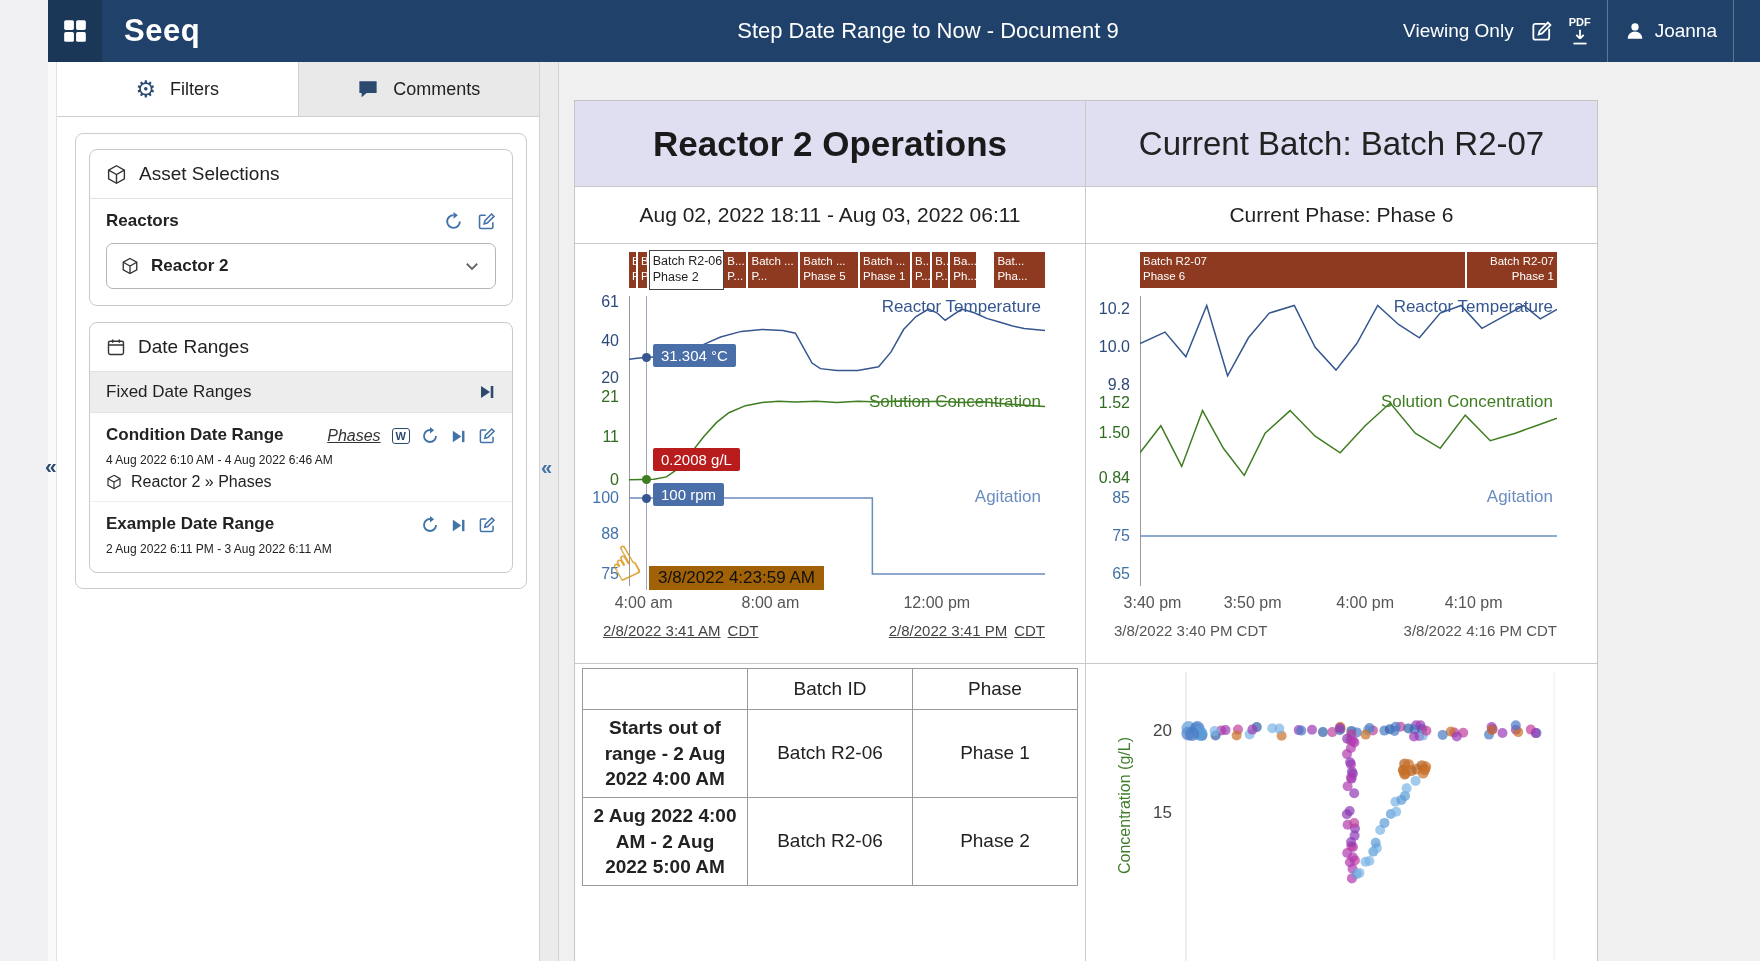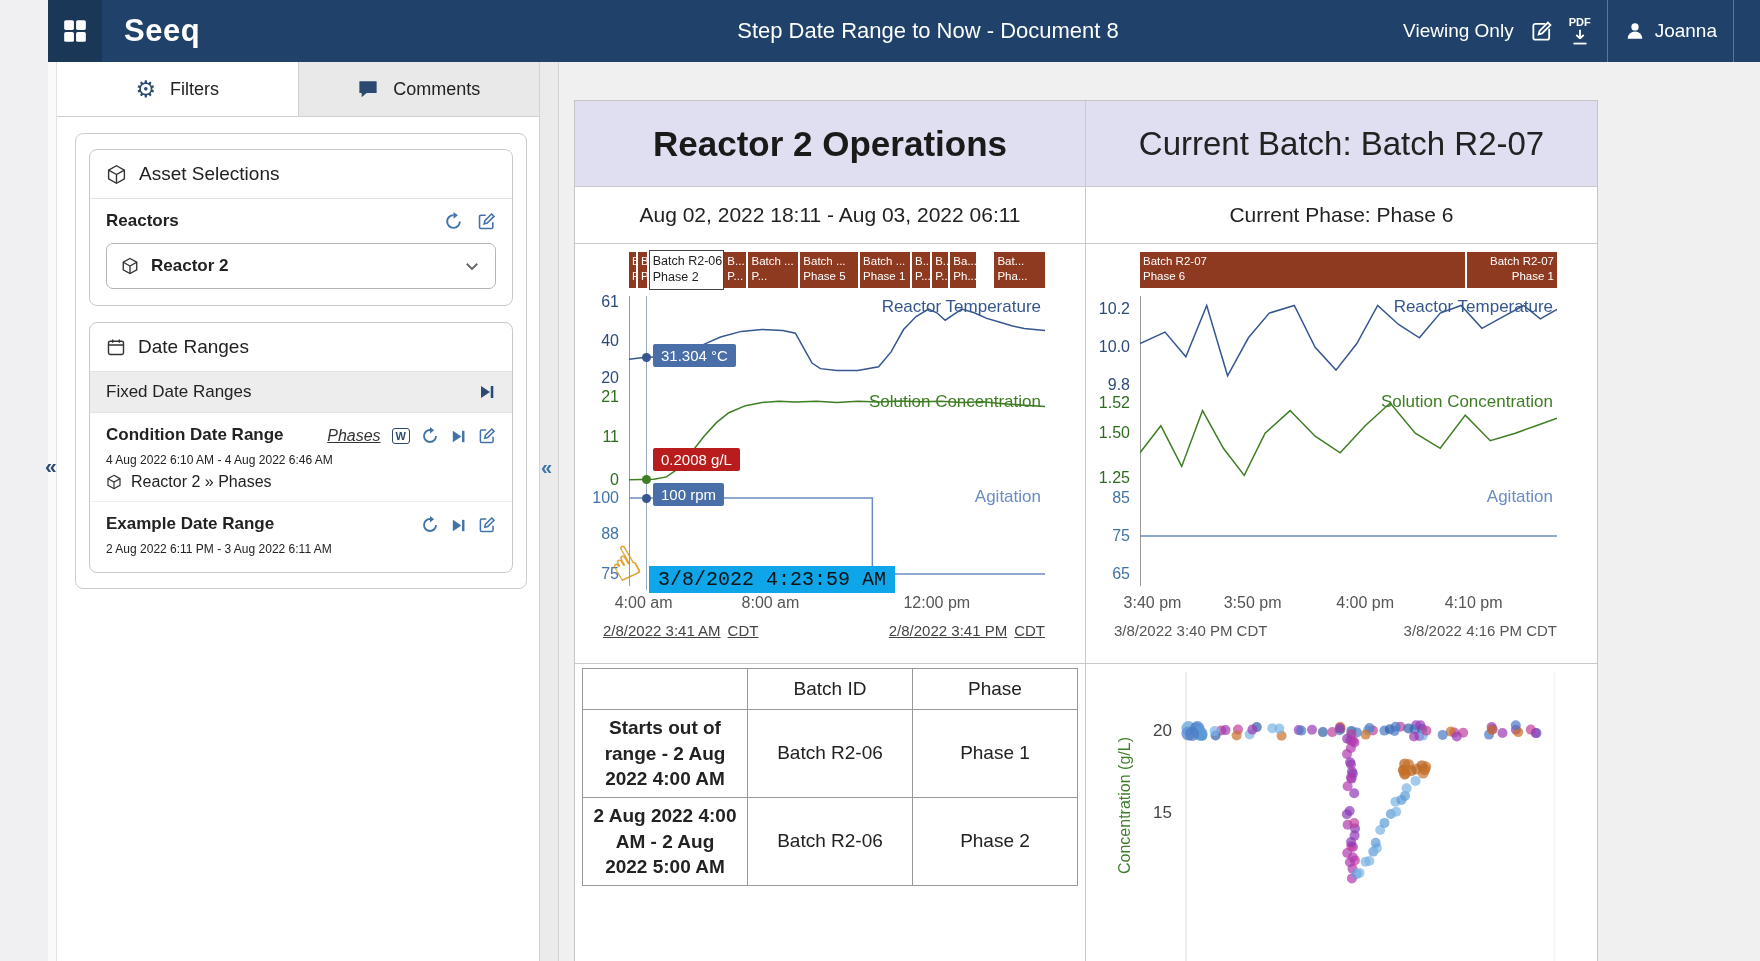--- a/index.html
+++ b/index.html
@@ -96,22 +96,22 @@
   .chart-footer.plain span{color:#555;}
   .cursor-line{position:absolute;left:63px;top:46px;height:294px;width:1px;background:#9aaabb;z-index:1;}
   .dot{position:absolute;width:9px;height:9px;border-radius:50%;z-index:2;}
   .dot-temp{left:59px;top:103px;background:#35568f;}
   .dot-conc{left:59px;top:225px;background:#3f7d23;}
   .dot-agit{left:59px;top:244px;background:#35568f;}
   .chip{position:absolute;color:#fff;font-size:15px;padding:3px 8px;border-radius:2px;white-space:nowrap;z-index:3;}
   .chip-temp{left:70px;top:94px;background:#4a6fa8;}
   .chip-conc{left:70px;top:198px;background:#b91c1c;}
   .chip-agit{left:70px;top:233px;background:#4a6fa8;}
-  .cursor-tip{position:absolute;left:66px;top:316px;background:#0ea5e9;color:#111;font-size:20px;padding:2px 9px;
-              white-space:nowrap;z-index:3;font-family:Liberation Mono, monospace;}
+  .cursor-tip{position:absolute;left:66px;top:316px;background:#a16207;color:#111;font-size:17px;padding:2px 9px;
+              white-space:nowrap;z-index:3;}
   .hand{position:absolute;left:28px;top:292px;font-size:44px;line-height:1;color:#f3a712;transform:rotate(-30deg);
         font-family:"DejaVu Sans",sans-serif;text-shadow:0 0 1px #8a5a00;z-index:5;}
 
   
   .batch-table{border-collapse:collapse;margin:4px auto 0;width:496px;font-size:19px;}
   .batch-table th,.batch-table td{border:1px solid #999;text-align:center;padding:5px 10px;}
   .batch-table th{font-weight:400;height:30px;}
   .batch-table td.rng{font-weight:bold;width:33%;line-height:1.35;}
   .batch-table td{width:33%;}
 
@@ -134,21 +134,21 @@
   <header class="topbar">
     <div class="apps-btn">
       <svg class="ic" width="26" height="26" viewBox="0 0 24 24">
         <rect x="2" y="2" width="9" height="9" rx="1.5" fill="#fff"></rect>
           <rect x="13" y="2" width="9" height="9" rx="1.5" fill="#fff"></rect>
         <rect x="2" y="13" width="9" height="9" rx="1.5" fill="#fff"></rect>
           <rect x="13" y="13" width="9" height="9" rx="1.5" fill="#fff"></rect>
       </svg>
     </div>
     <div class="logo">Seeq</div>
-    <div class="doc-title">Step Date Range to Now - Document 8</div>
+    <div class="doc-title">Step Date Range to Now - Document 9</div>
     <div class="topbar-right">
       <span class="viewing-label">Viewing Only</span>
       <span class="icon-btn">
         <svg class="ic" width="23" height="23" viewBox="0 0 24 24" fill="none" stroke="#fff" stroke-width="1.9">
           <path d="M16 4 H5.5 A2 2 0 0 0 3.5 6 V18.5 A2 2 0 0 0 5.5 20.5 H18 A2 2 0 0 0 20 18.5 V9"></path>
           <path d="M18.7 2.7 l2.6 2.6 L12.6 14 l-3.6 1 1-3.6 z"></path>
         </svg>
       </span>
       <span class="pdf-btn">
         <span class="pdf-txt">PDF</span>
@@ -480,21 +480,21 @@
                   </div>
                 <svg class="lane-svg" viewBox="0 0 100 100" preserveAspectRatio="none">
                     <polyline points="0.00,50.00 6.00,38.00 11.00,64.00 16.00,10.00 21.00,84.00 26.00,44.00 31.00,18.00 37.00,10.00 42.00,54.00 47.00,78.00 52.00,50.00 57.00,10.00 62.00,30.00 67.00,44.00 72.00,18.00 77.00,10.00 82.00,34.00 87.00,22.00 92.00,10.00 96.00,24.00 100.00,14.00" fill="none" stroke="#35568f" stroke-width="1.5" vector-effect="non-scaling-stroke"></polyline>
                   </svg>
                 <span class="series-label" style="color: rgb(53, 86, 143);">Reactor Temperature</span>
               </div>
               <div class="lane lane-1">
                 <div class="yticks">
                     <span style="top: 12.6984%; color: rgb(47, 107, 31);">1.52</span>
                     <span style="top: 44.4444%; color: rgb(47, 107, 31);">1.50</span>
-                    <span style="top: 92.0635%; color: rgb(47, 107, 31);">1.25</span>
+                    <span style="top: 92.0635%; color: rgb(47, 107, 31);">0.84</span>
                   </div>
                 <svg class="lane-svg" viewBox="0 0 100 100" preserveAspectRatio="none">
                     <polyline points="0.00,65.08 5.00,36.51 10.00,79.37 15.00,20.63 20.00,60.32 25.00,88.89 30.00,44.44 36.00,20.63 42.00,47.62 48.00,65.08 54.00,36.51 60.00,12.70 66.00,44.44 72.00,60.32 78.00,25.40 84.00,52.38 90.00,44.44 95.00,36.51 100.00,28.57" fill="none" stroke="#3f7d23" stroke-width="1.5" vector-effect="non-scaling-stroke"></polyline>
                   </svg>
                 <span class="series-label" style="color: rgb(63, 125, 35);">Solution Concentration</span>
               </div>
               <div class="lane lane-2">
                 <div class="yticks">
                     <span style="top: 11.5385%; color: rgb(66, 115, 168);">85</span>
                     <span style="top: 50%; color: rgb(66, 115, 168);">75</span>

